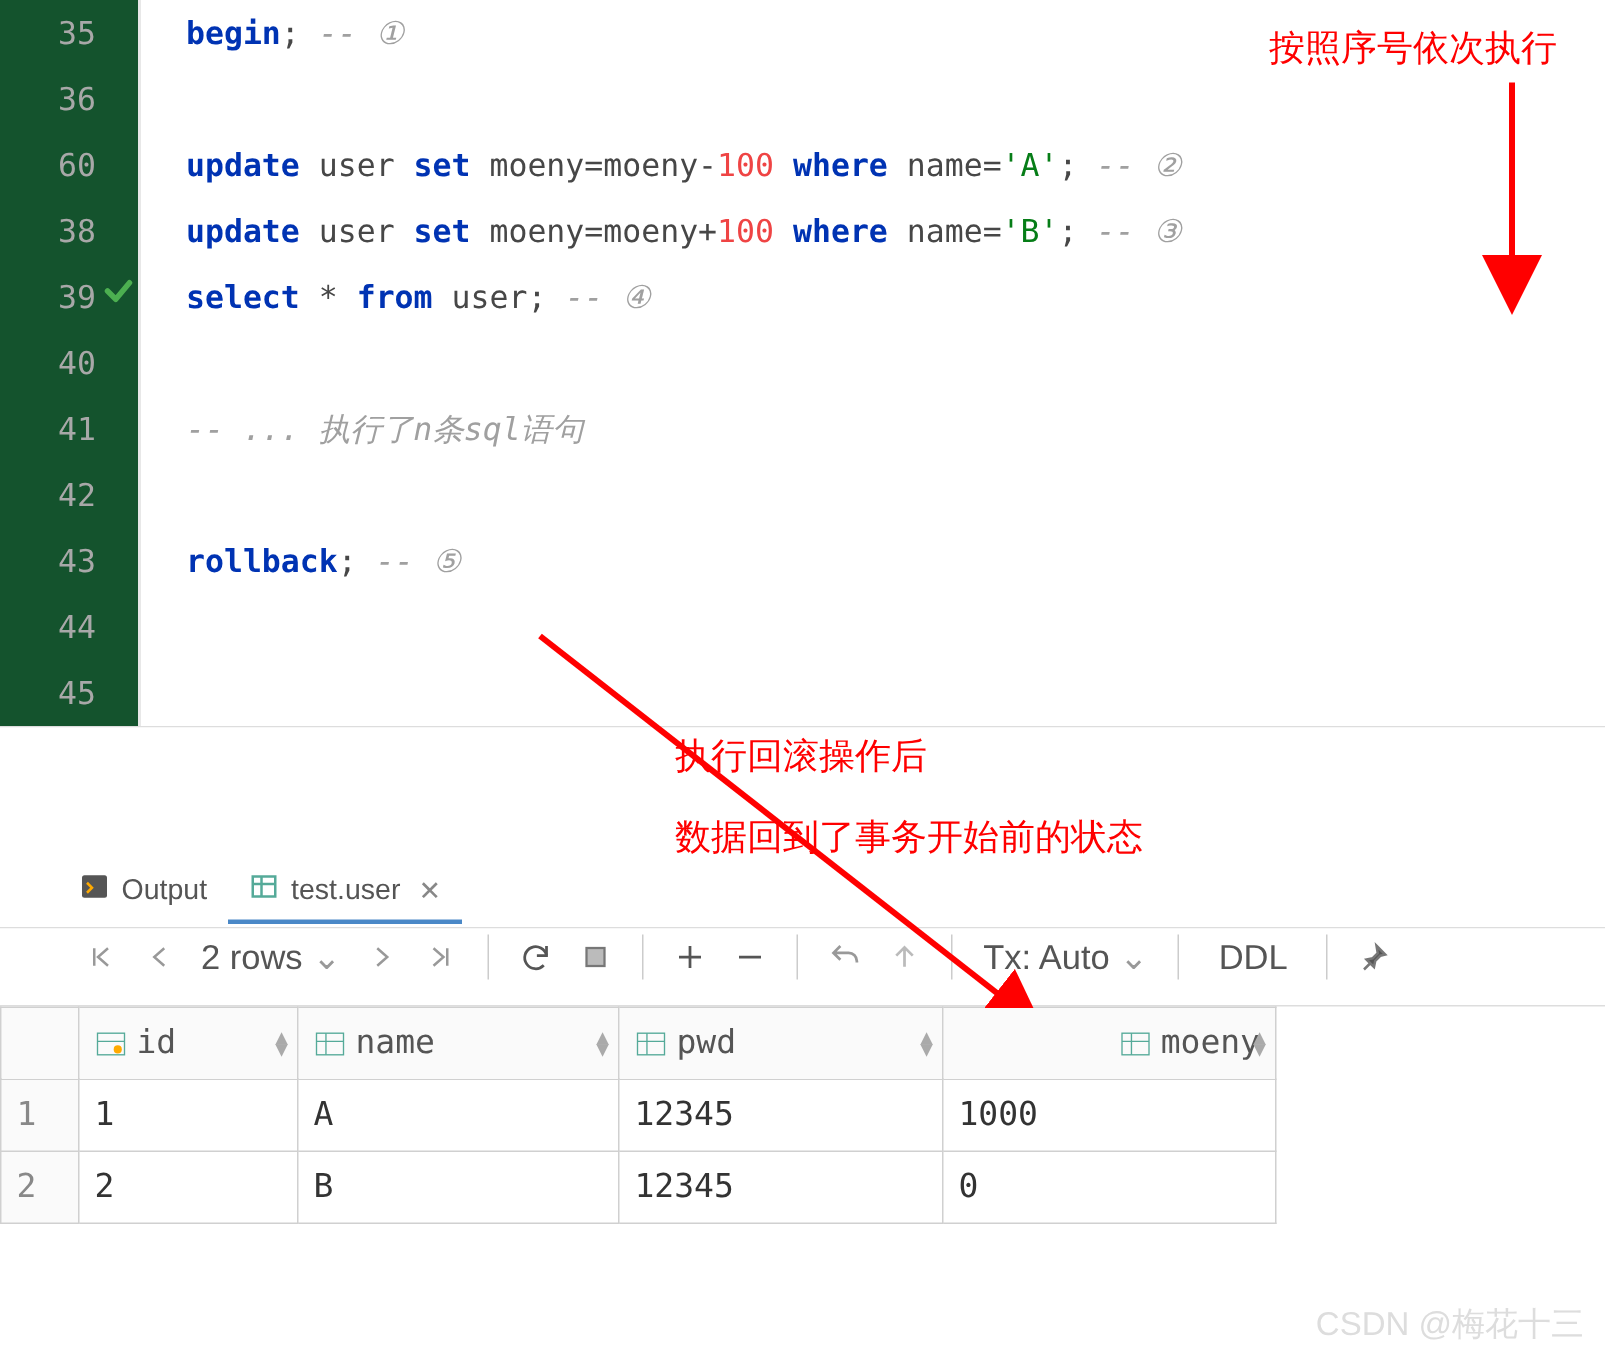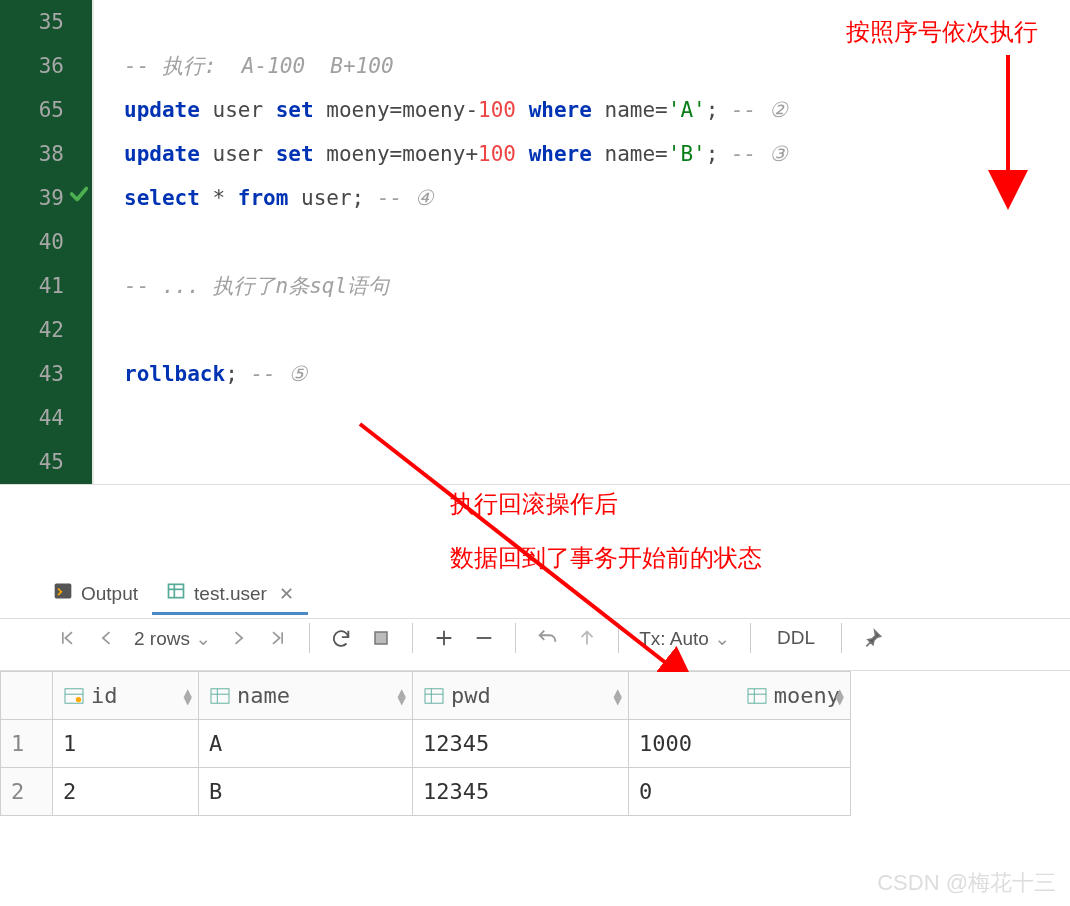--- a/index.html
+++ b/index.html
@@ -84,21 +84,21 @@
     border-bottom-color: #4a88c7;
   }
   .tab-close { color: #888; margin-left:4px; font-size:18px;}
   .toolbar {
     display: flex;
     align-items: center;
     height: 52px;
     background: #fff;
     border-bottom: 1px solid #ddd;
     font-family: -apple-system, sans-serif;
-    font-size: 19px;
+    font-size: 23px;
     color: #555;
     padding: 0 50px 13px 50px;
     gap: 6px;
   }
   .tool-btn {
     display:flex;
     align-items:center;
     justify-content:center;
     width: 34px;
     height: 34px;
@@ -154,40 +154,40 @@
   svg.arrow { position:absolute; pointer-events:none; }
   .icon-col { display:inline-flex; width:22px; height:18px;}
 </style>
 </head>
 <body>
 
 <div class="editor">
   <div class="gutter">
     <div class="gutter-line">35</div>
     <div class="gutter-line">36</div>
-    <div class="gutter-line">65</div>
+    <div class="gutter-line">60</div>
     <div class="gutter-line">38</div>
     <div class="gutter-line">
       <span>39</span>
       <span class="gutter-check">
         <svg width="22" height="22" viewBox="0 0 24 24">
             <path d="M4 12 L10 18 L20 6" stroke="#4caf50" stroke-width="4" fill="none" stroke-linecap="round" stroke-linejoin="round"></path>
           </svg>
       </span>
     </div>
     <div class="gutter-line">40</div>
     <div class="gutter-line">41</div>
     <div class="gutter-line">42</div>
     <div class="gutter-line">43</div>
     <div class="gutter-line">44</div>
     <div class="gutter-line">45</div>
   </div>
   <div class="code-area">
+    <div class="code-line"><span class="kw">begin</span><span class="plain">;</span><span class="cm"> -- ①</span></div>
     <div class="code-line"></div>
-    <div class="code-line"><span class="cm">-- 执行:  A-100  B+100</span></div>
     <div class="code-line"><span class="kw">update</span><span class="plain"> user </span><span class="kw">set</span><span class="plain"> </span><span class="plain">moeny</span><span class="plain">=</span><span class="plain">moeny</span><span class="plain">-</span><span class="num">100</span><span class="plain"> </span><span class="kw">where</span><span class="plain"> name=</span><span class="str">'A'</span><span class="plain">;</span><span class="cm"> -- ②</span></div>
     <div class="code-line"><span class="kw">update</span><span class="plain"> user </span><span class="kw">set</span><span class="plain"> </span><span class="plain">moeny</span><span class="plain">=</span><span class="plain">moeny</span><span class="plain">+</span><span class="num">100</span><span class="plain"> </span><span class="kw">where</span><span class="plain"> name=</span><span class="str">'B'</span><span class="plain">;</span><span class="cm"> -- ③</span></div>
     <div class="code-line"><span class="kw">select</span><span class="plain"> * </span><span class="kw">from</span><span class="plain"> user</span><span class="plain">;</span><span class="cm"> -- ④</span></div>
     <div class="code-line"></div>
     <div class="code-line"><span class="cm">-- ... 执行了n条sql语句</span></div>
     <div class="code-line"></div>
     <div class="code-line"><span class="kw">rollback</span><span class="plain">;</span><span class="cm"> -- ⑤</span></div>
     <div class="code-line"></div>
   </div>
 </div>

